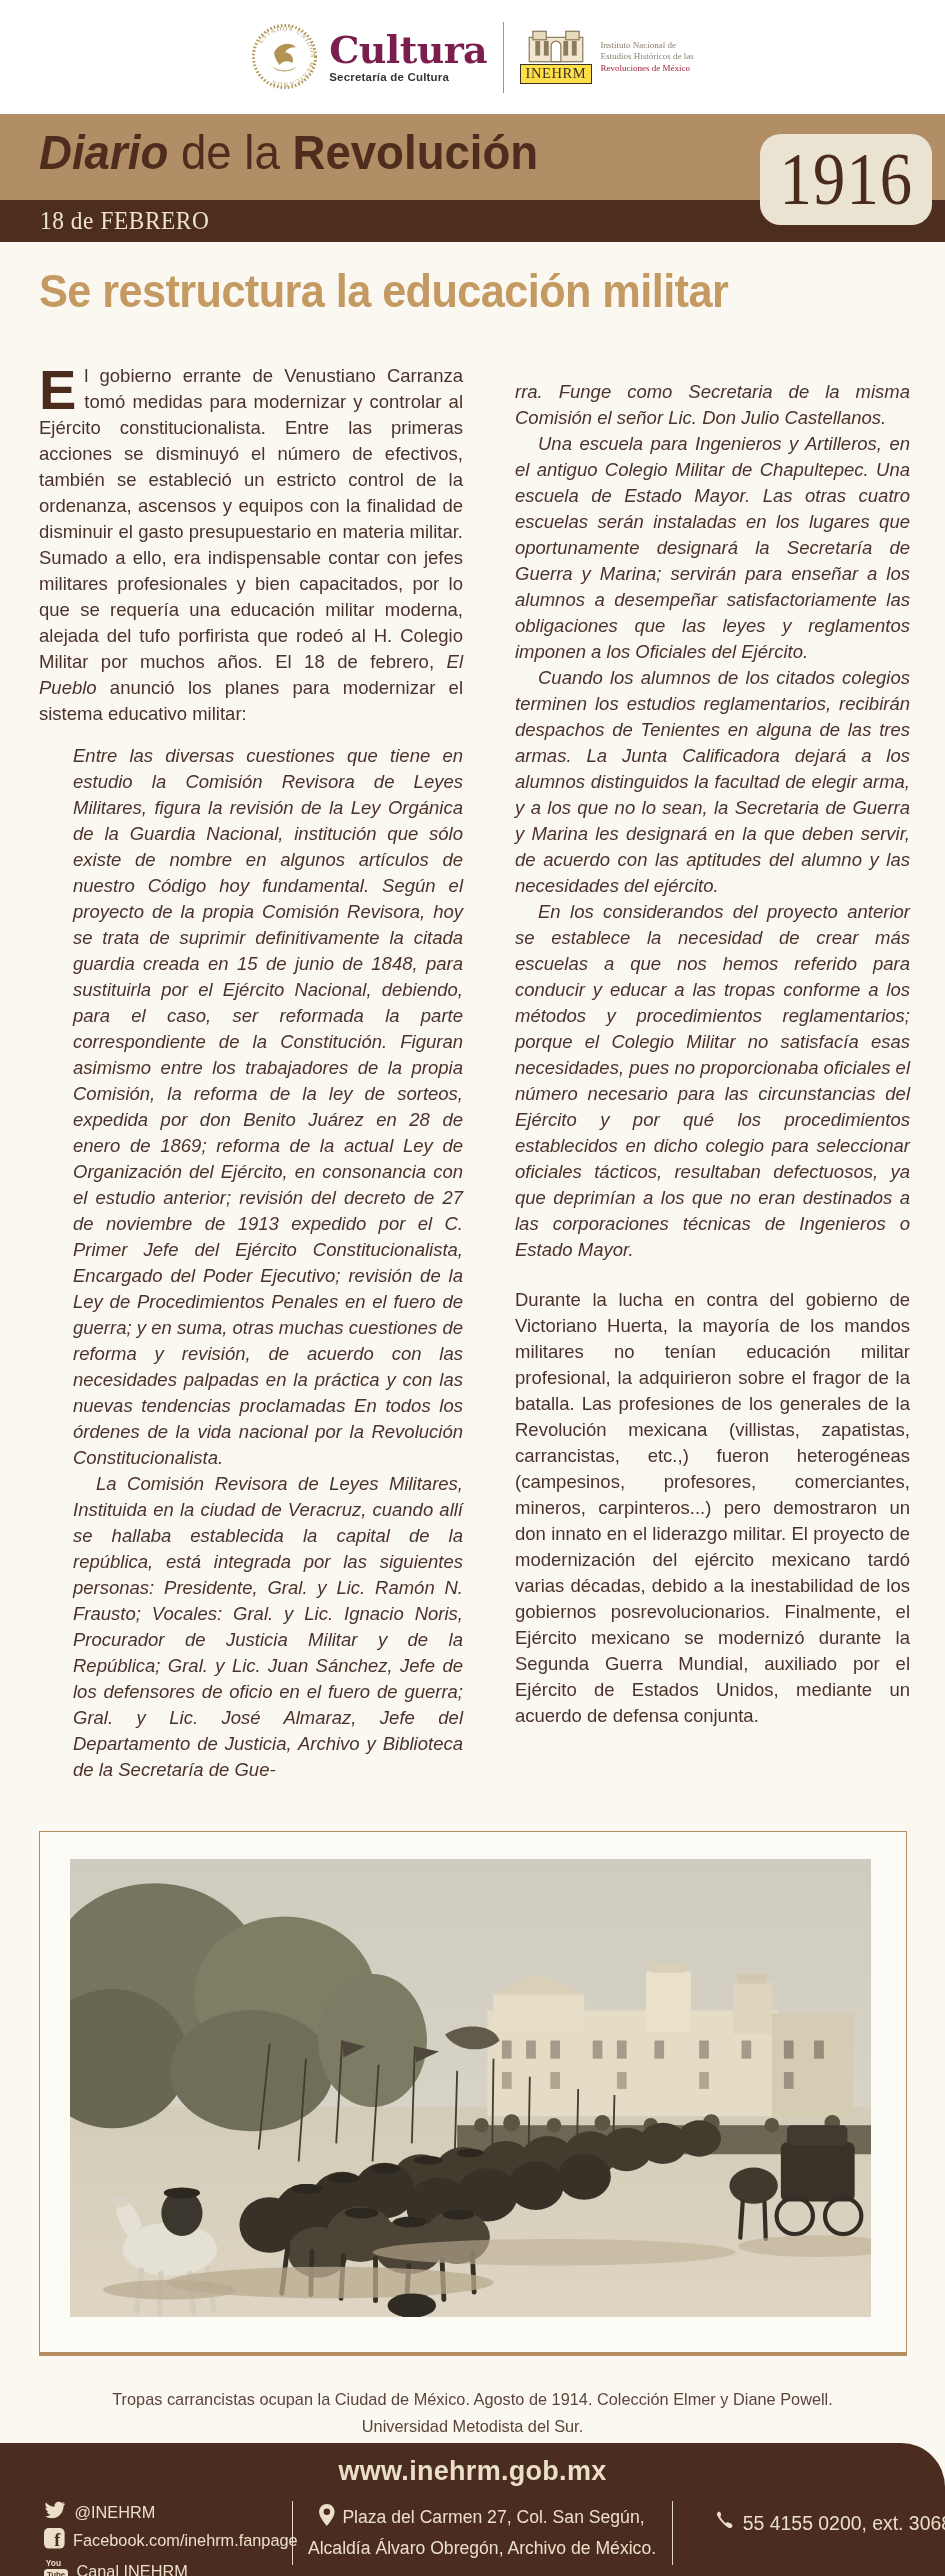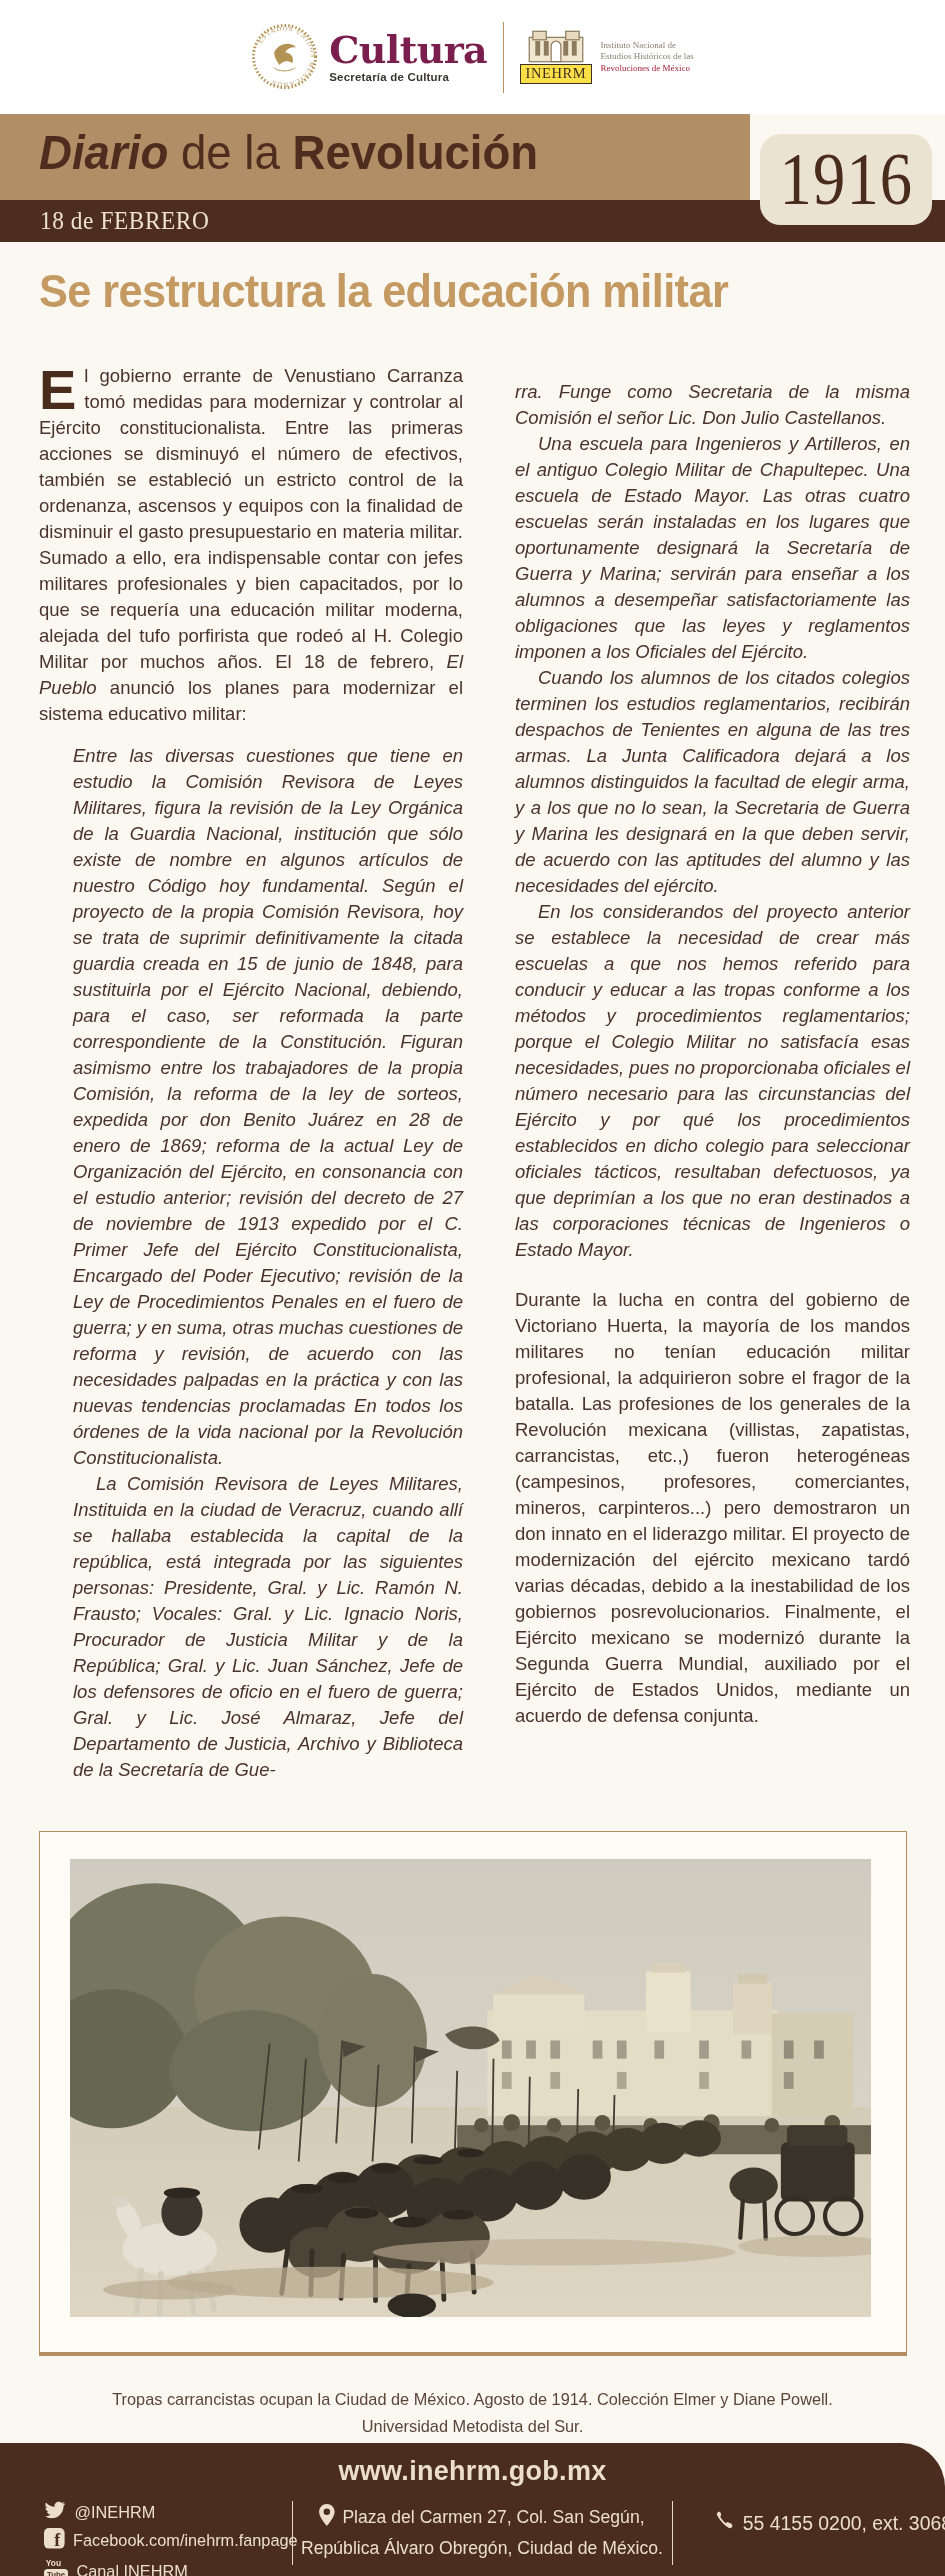--- a/index.html
+++ b/index.html
@@ -17,21 +17,21 @@
   .header-divider{width:1.2px;height:71px;background:#b7905f;}
   .inehrm-wrap{display:flex;align-items:center;gap:8.5px;}
   .inehrm-logo{display:flex;flex-direction:column;align-items:center;}
   .inehrm-box{border:1.2px solid #3c2f26;padding:0.6px 4.8px;font-family:"Liberation Serif",serif;
           font-size:14.5px;letter-spacing:0.6px;color:#3c2f26;margin-top:-1.2px;background:#fde047;}
   .inehrm-lines{display:flex;flex-direction:column;font-family:"Liberation Serif",serif;
           font-size:9px;line-height:11.5px;color:#8b7f6f;}
   .inehrm-line3{color:#a21e35;}
 
   
-  #band-tan{position:absolute;left:0;top:114px;width:750px;height:86px;background:#b28e66;}
+  #band-tan{position:absolute;left:0;top:114px;width:945px;height:86px;background:#b28e66;}
   #diario{position:absolute;left:39px;top:14.5px;font-size:48px;line-height:48px;color:#4f2d1e;
           transform:scaleX(.95);transform-origin:0 50%;white-space:nowrap;}
   .diario-italic{font-weight:bold;font-style:italic;}
   .diario-mid{font-weight:normal;}
   .diario-bold{font-weight:bold;}
   #band-dark{position:absolute;left:0;top:200px;width:945px;height:42px;background:#4d2d1d;}
   #date{position:absolute;left:40px;top:6px;font-family:"Liberation Serif",serif;font-size:25.4px;
           color:#ede3d0;letter-spacing:0.6px;transform:scaleX(.92);transform-origin:0 50%;white-space:nowrap;}
   #year-box{position:absolute;left:760px;top:134px;width:172px;height:91px;background:#ebe3d1;
           border-radius:20.6px;display:flex;align-items:center;justify-content:center;z-index:5;}
@@ -355,21 +355,21 @@
 
   <div id="address">
     <div class="addr-row1">
       <span class="icn">
         <svg width="15.7" height="22" viewBox="0 0 24 34" fill="#ecdfca">
           <path d="M12 0C5.4 0 0 5.4 0 12c0 9 12 22 12 22s12-13 12-22C24 5.4 18.6 0 12 0zm0 17a5 5 0 1 1 0-10 5 5 0 0 1 0 10z"></path>
         </svg>
       </span>
       <span>Plaza del Carmen 27, Col. San Según,</span>
     </div>
-    <div class="addr-row2">República Álvaro Obregón, Ciudad de México.</div>
+    <div class="addr-row2">Alcaldía Álvaro Obregón, Archivo de México.</div>
   </div>
 
   <div id="phone">
     <span class="icn">
       <svg width="18" height="19.4" viewBox="0 0 28 30" fill="#ecdfca">
         <path d="M7 1 C4 1 2 4 3.5 7 C8 15 13 21 21 26 C24 27.8 27 26 27 23 C27 21 26 19.5 24 18.8 L20 17.5 C18.6 17.1 17.6 17.6 16.8 18.8 C13 16 10 12.5 8 8.5 C9.3 7.8 9.9 6.8 9.5 5.4 L8.6 2.6 C8.3 1.6 7.8 1 7 1 Z"></path>
       </svg>
     </span>
     <span>55 4155 0200, ext. 3068</span>
   </div>

